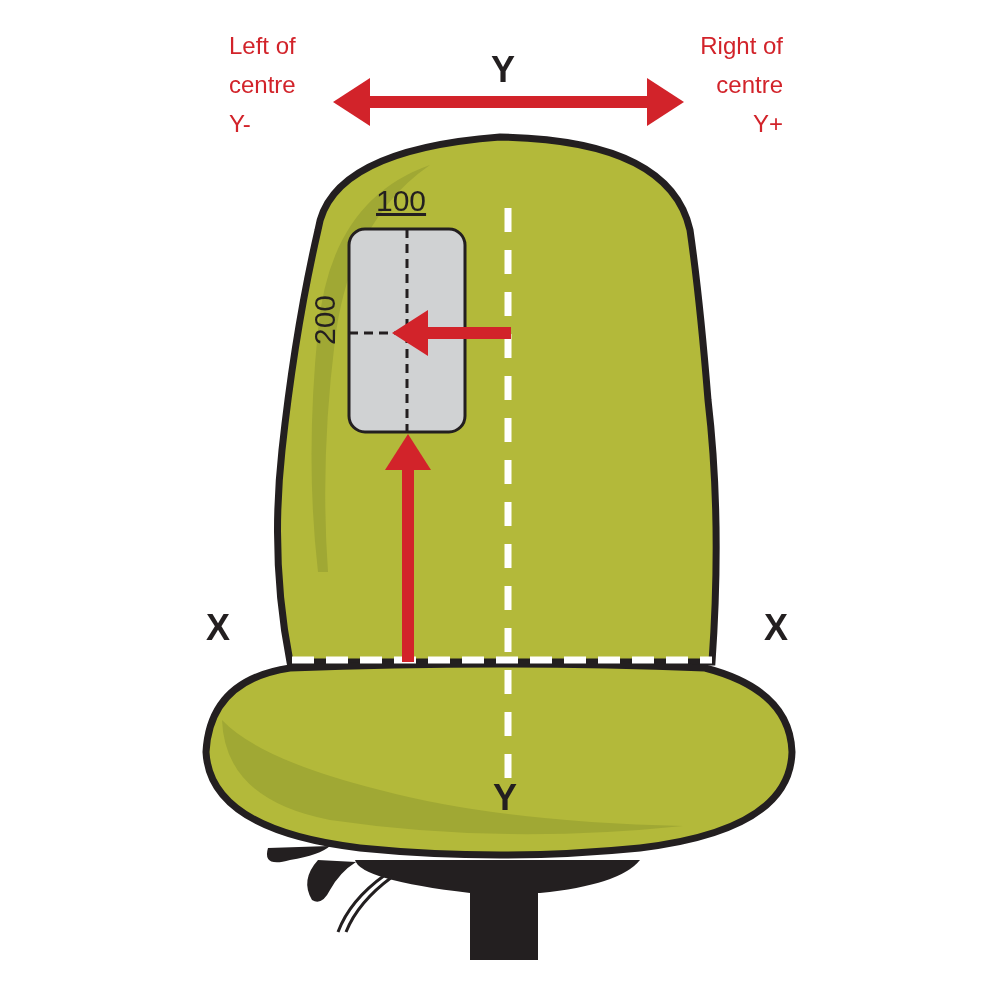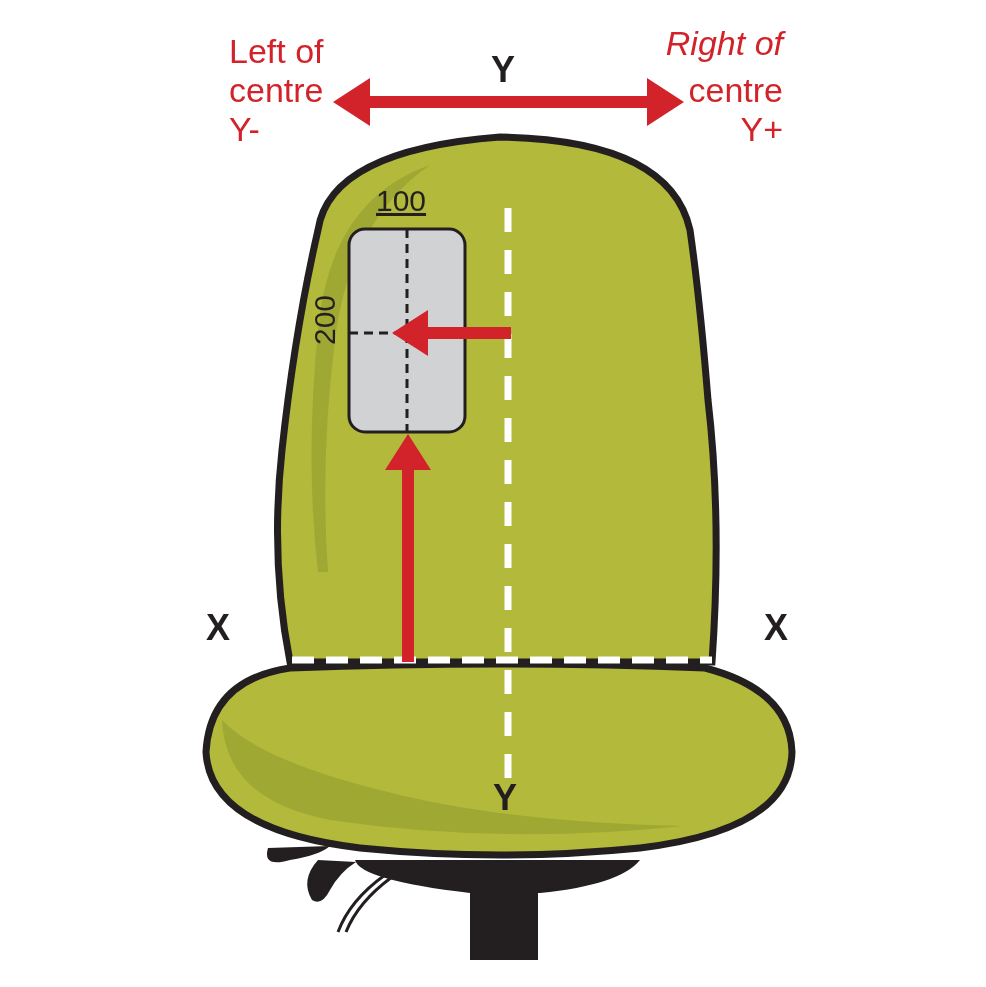--- a/index.html
+++ b/index.html
@@ -1,20 +1,20 @@
 <!DOCTYPE html>
 <html><head>
 <meta charset="utf-8">
 <style>
   html, body { margin:0; padding:0; background:#ffffff; }
   body { width:986px; height:987px; overflow:hidden; font-family:"Liberation Sans", sans-serif; }
   #stage { position:relative; width:986px; height:987px; }
   svg { position:absolute; left:0; top:0; }
   .lbl { position:absolute; font-family:"Liberation Sans", sans-serif; line-height:1; white-space:nowrap; }
-  .red { color:#d2232a; font-size:34px; }
+  .red { color:#d2232a; font-size:24px; }
   .axis { color:#231f20; font-size:36px; font-weight:bold; }
   .dim { color:#231f20; font-size:30px; }
 </style>
 </head>
 <body>
 
 <div id="stage">
   <svg width="986" height="987" viewBox="0 0 986 987">
 
     <g>
@@ -57,21 +57,21 @@
       <rect x="362" y="96" width="290" height="12" fill="#d2232a"></rect>
       <polygon points="333,102 370,78 370,126" fill="#d2232a"></polygon>
       <polygon points="684,102 647,78 647,126" fill="#d2232a"></polygon>
     </g>
   </svg>
 
   <div class="lbl red" style="left:229px;top:34px;">Left of</div>
   <div class="lbl red" style="left:229px;top:73px;">centre</div>
   <div class="lbl red" style="left:229px;top:112px;">Y-</div>
 
-  <div class="lbl red" style="right:203px;top:26px;text-align:right;font-style:italic;">Right of</div>
+  <div class="lbl red" style="right:203px;top:34px;text-align:right;">Right of</div>
   <div class="lbl red" style="right:203px;top:73px;text-align:right;">centre</div>
   <div class="lbl red" style="right:203px;top:112px;text-align:right;">Y+</div>
 
   <div class="lbl axis" style="left:491px;top:52px;">Y</div>
   <div class="lbl axis" style="left:206px;top:610px;">X</div>
   <div class="lbl axis" style="left:764px;top:610px;">X</div>
   <div class="lbl axis" style="left:493px;top:780px;">Y</div>
 
   <div class="lbl dim" style="left:376px;top:186px;text-decoration:underline;">100</div>
   <div class="lbl dim" style="left:310px;top:345px;transform:rotate(-90deg);transform-origin:left top;">200</div>

